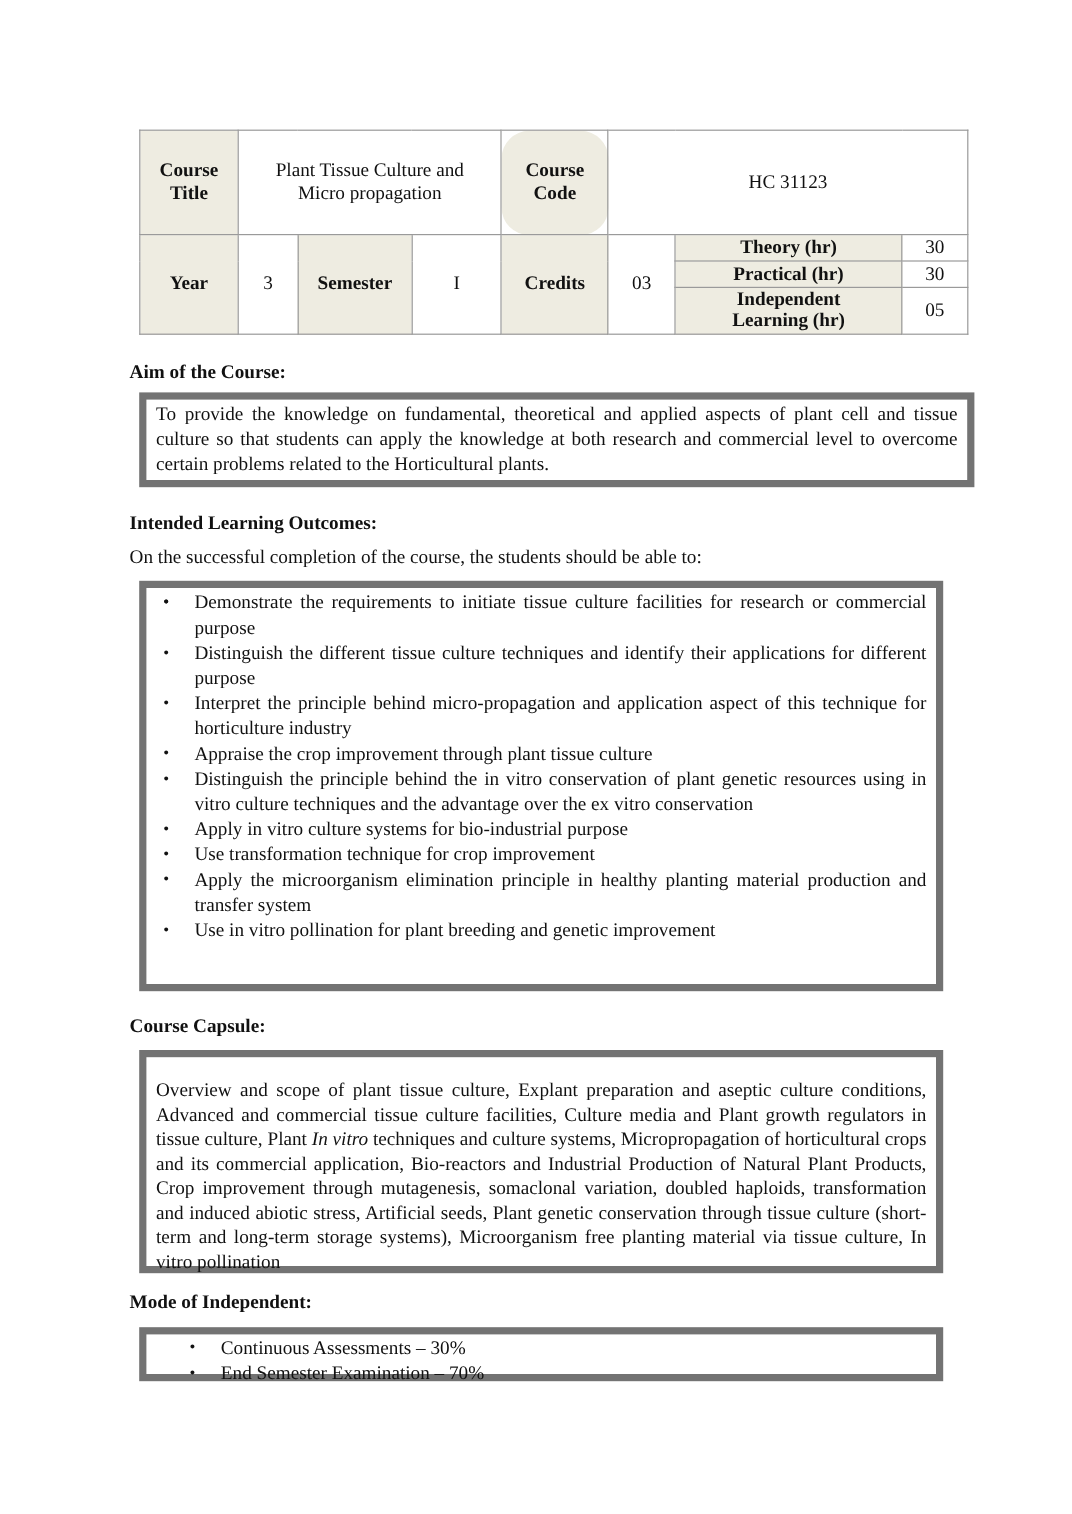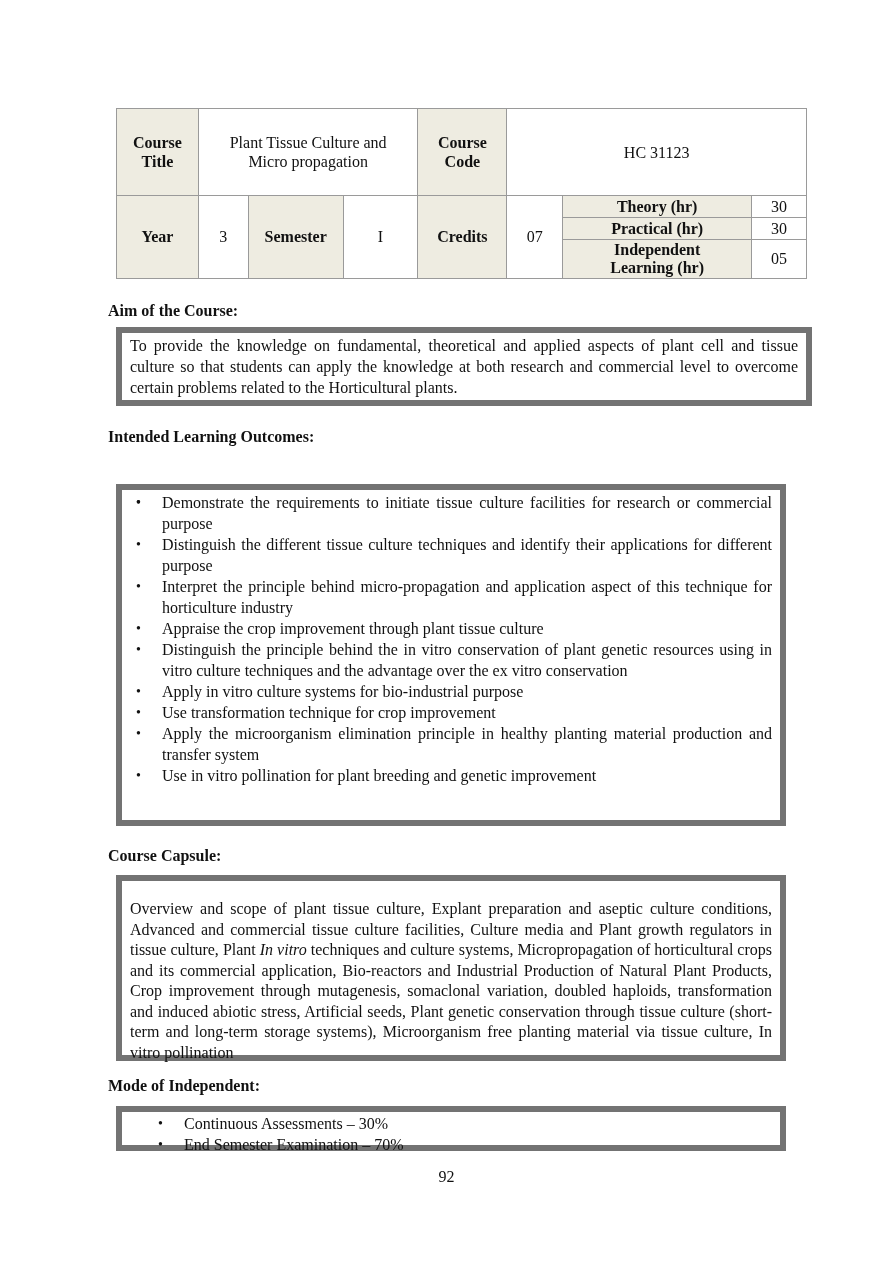--- a/index.html
+++ b/index.html
@@ -65,50 +65,51 @@
         <col style="width:75px">
       <col style="width:89px">
         <col style="width:56px">
         <col style="width:189px">
         <col style="width:55px">
     </colgroup>
     <tbody>
         <tr class="r1">
       <td class="hd">Course Title</td>
       <td colspan="3" style="padding:0 16px;margin-top:20px;">Plant Tissue Culture and Micro propagation</td>
-      <td class="hd" style="padding:0 12px;">Course Code</td>
+      <td class="hd" style="padding:0 12px;border-radius:23px;">Course Code</td>
       <td colspan="3">HC 31123</td>
     </tr>
     <tr class="sub">
       <td class="hd" rowspan="3">Year</td>
       <td rowspan="3">3</td>
       <td class="hd" rowspan="3">Semester</td>
       <td rowspan="3">I</td>
       <td class="hd" rowspan="3">Credits</td>
-      <td rowspan="3">07</td>
+      <td rowspan="3">03</td>
       <td class="hd">Theory (hr)</td>
       <td>30</td>
     </tr>
     <tr class="sub">
       <td class="hd">Practical (hr)</td>
       <td>30</td>
     </tr>
     <tr class="sub sub3">
       <td class="hd" style="padding:0 36px;">Independent Learning (hr)</td>
       <td>05</td>
     </tr>
   </tbody>
     </table>
 
   <div class="heading" style="top:302px;">Aim of the Course:</div>
   <div class="box aim-box">
     <span>To provide the knowledge on fundamental, theoretical and applied aspects of plant cell and tissue culture so that students can apply the knowledge at both research and commercial level to overcome certain problems related to the Horticultural plants.</span>
   </div>
 
   <div class="heading" style="top:428px;">Intended Learning Outcomes:</div>
+  <div class="plain" style="top:456px;">On the successful completion of the course, the students should be able to:</div>
   <div class="box ilo-box">
     <ul>
       <li><span class="bullet">•</span></li>
       <li><span class="bullet">•</span><span>Demonstrate the requirements to initiate tissue culture facilities for research or commercial purpose</span></li>
       <li><span class="bullet">•</span><span>Distinguish the different tissue culture techniques and identify their applications for different purpose</span></li>
       <li><span class="bullet">•</span><span>Interpret the principle behind micro-propagation and application aspect of this technique for horticulture industry</span></li>
       <li><span class="bullet">•</span><span>Appraise the crop improvement through plant tissue culture</span></li>
       <li><span class="bullet">•</span><span>Distinguish the principle behind the in vitro conservation of plant genetic resources using in vitro culture techniques and the advantage over the ex vitro conservation</span></li>
       <li><span class="bullet">•</span><span>Apply in vitro culture systems for bio-industrial purpose</span></li>
       <li><span class="bullet">•</span><span>Use transformation technique for crop improvement</span></li>
@@ -123,14 +124,13 @@
   </div>
 
   <div class="heading" style="top:1077px;">Mode of Independent:</div>
   <div class="box assess-box">
     <ul>
       <li><span class="bullet">•</span><span>Continuous Assessments – 30%</span></li>
       <li><span class="bullet">•</span><span>End Semester Examination – 70%</span></li>
     </ul>
   </div>
 
-  <div class="page-num">92</div>
 </div>
 
 </body></html>

